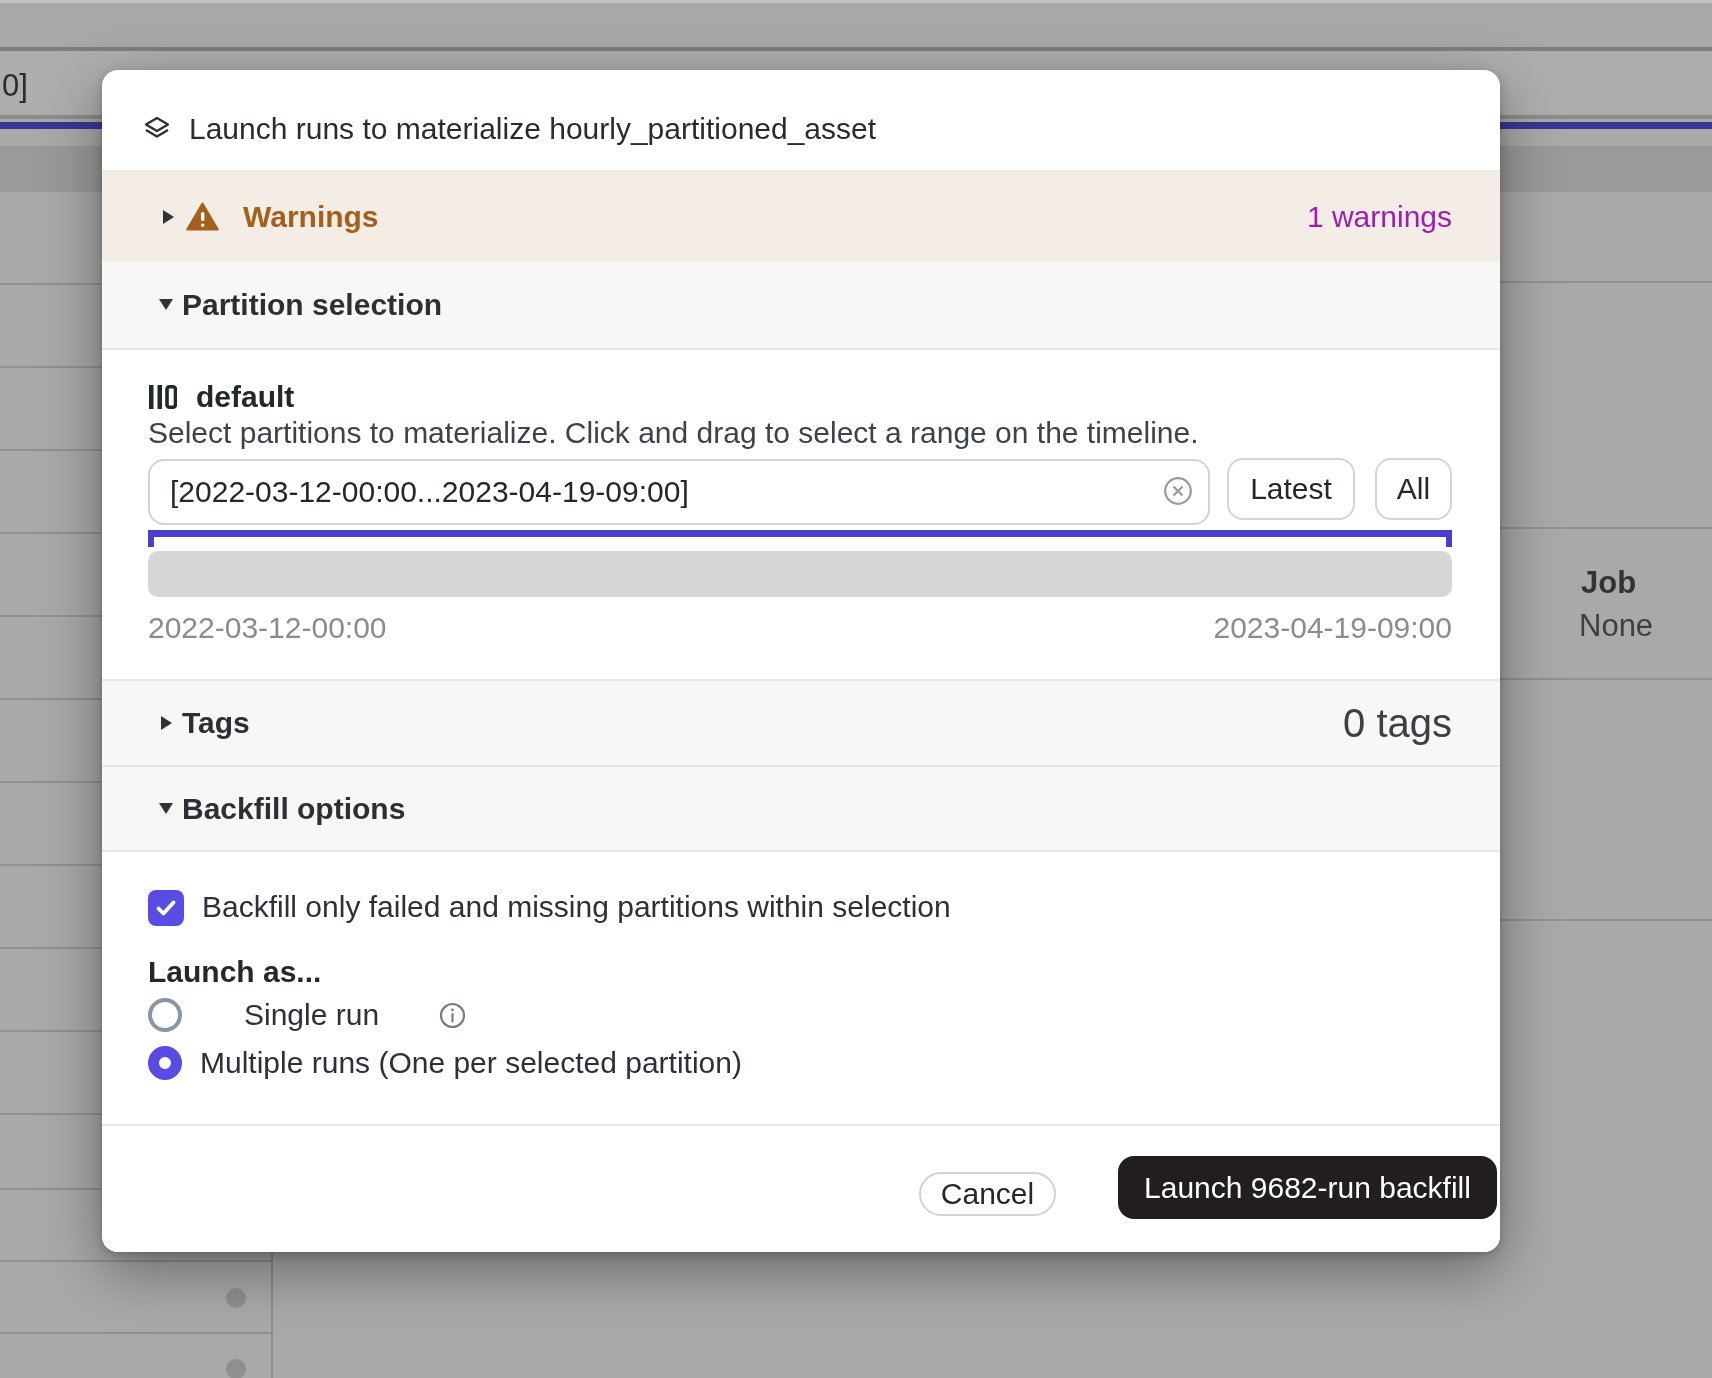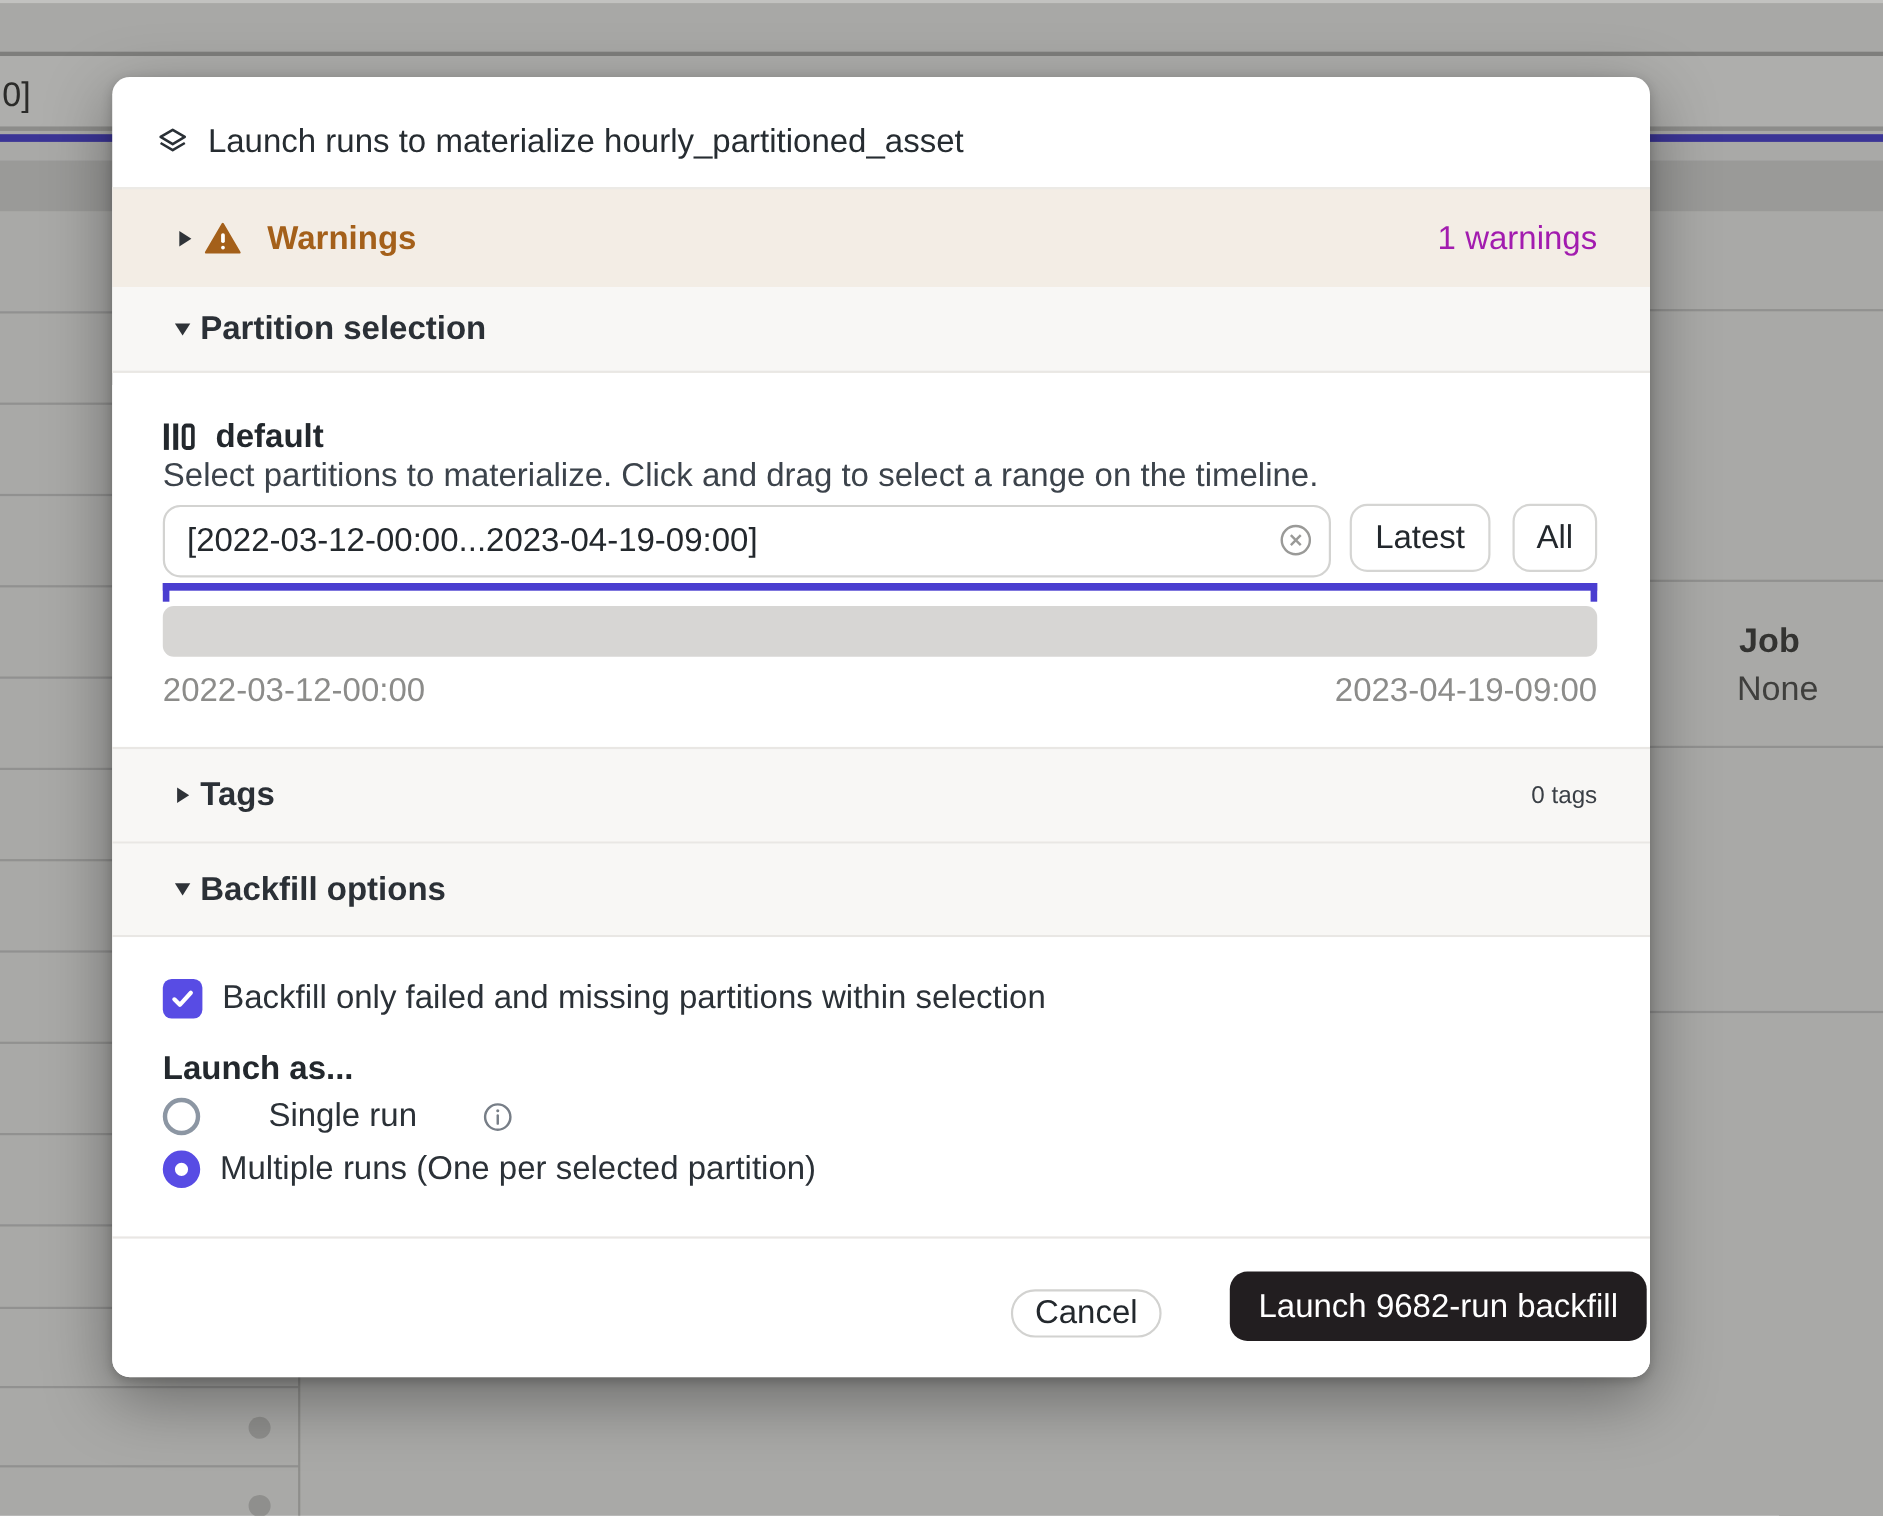--- a/index.html
+++ b/index.html
@@ -21,25 +21,25 @@
     background:#fff; border-radius:16px; overflow:hidden;
     box-shadow:0 18px 60px rgba(0,0,0,0.38), 0 3px 10px rgba(0,0,0,0.2); }
   .sec { position:absolute; left:0; width:100%; }
   .titlebar { top:0; height:118px; display:flex; align-items:center; padding-left:41px; }
   .titlebar .ttl { margin-left:18px; font-size:30px; font-weight:500; color:#262C31; }
   .warnings { top:100px; height:91px; background:#F3EDE5; border-top:2px solid #ECEAE6;
     display:flex; align-items:center; padding-left:58px; padding-right:48px; }
   .warn-label { margin-left:24px; font-size:30px; font-weight:700; color:#A4601A; }
   .warn-count { margin-left:auto; font-size:30px; color:#a21caf; }
   .hdr { background:#F8F7F5; display:flex; align-items:center; padding-left:56px; padding-right:48px; }
-  .hdr-partition { top:191px; height:78px; border-bottom:2px solid #E9E7E4; }
+  .hdr-partition { top:191px; height:89px; border-bottom:2px solid #E9E7E4; }
   .hdr-tags { top:609px; height:88px; border-top:2px solid #E9E7E4; border-bottom:2px solid #E9E7E4; }
   .hdr-backfill { top:697px; height:85px; border-bottom:2px solid #E9E7E4; }
   .hdr-label { margin-left:8px; font-size:30px; font-weight:700; color:#2B3036; }
-  .hdr-count { margin-left:auto; font-size:22px; color:#3A3F45; }
+  .hdr-count { margin-left:auto; font-size:40px; color:#3A3F45; }
   .tri-slot { width:16px; display:flex; justify-content:center; }
   .tri-right { width:0; height:0; border-left:11px solid #2F3338; border-top:7px solid transparent; border-bottom:7px solid transparent; }
   .tri-down { width:0; height:0; border-top:11px solid #2F3338; border-left:7.5px solid transparent; border-right:7.5px solid transparent; }
 
   .body1 { top:280px; height:329px; background:#fff; }
   .default-row { position:absolute; left:46px; top:30px; display:flex; align-items:center; }
   .default-name { margin-left:19px; font-size:30px; font-weight:700; color:#23282D; }
   .desc { position:absolute; left:46px; top:66px; font-size:30px; color:#3C434B; }
 
   .range-input { position:absolute; left:46px; top:109px; width:1062px; height:66px;

